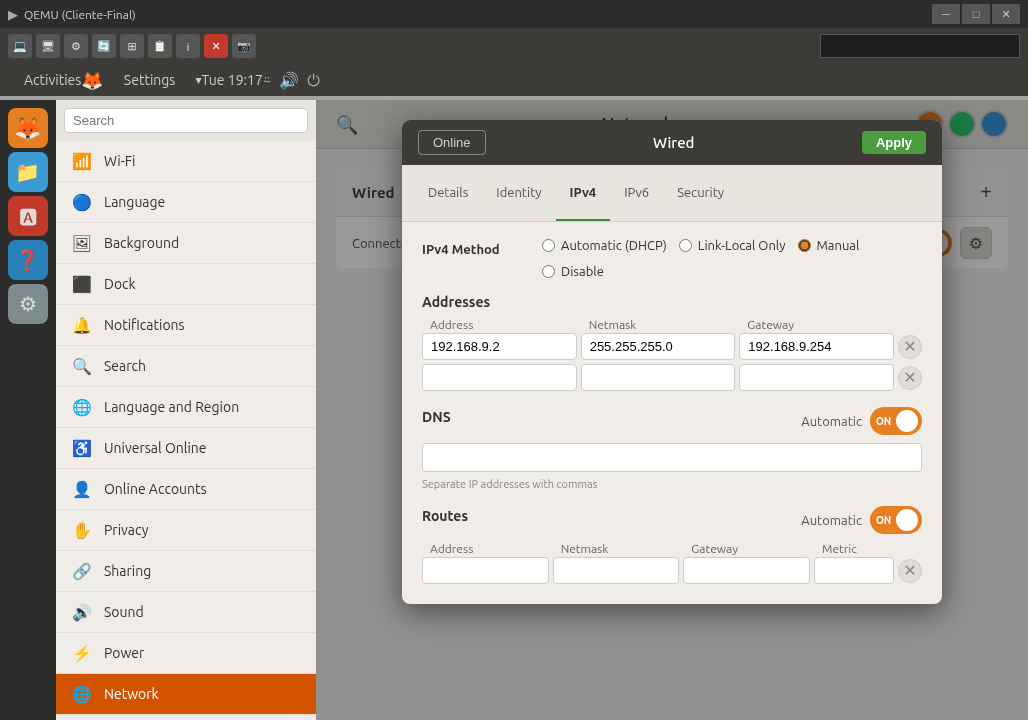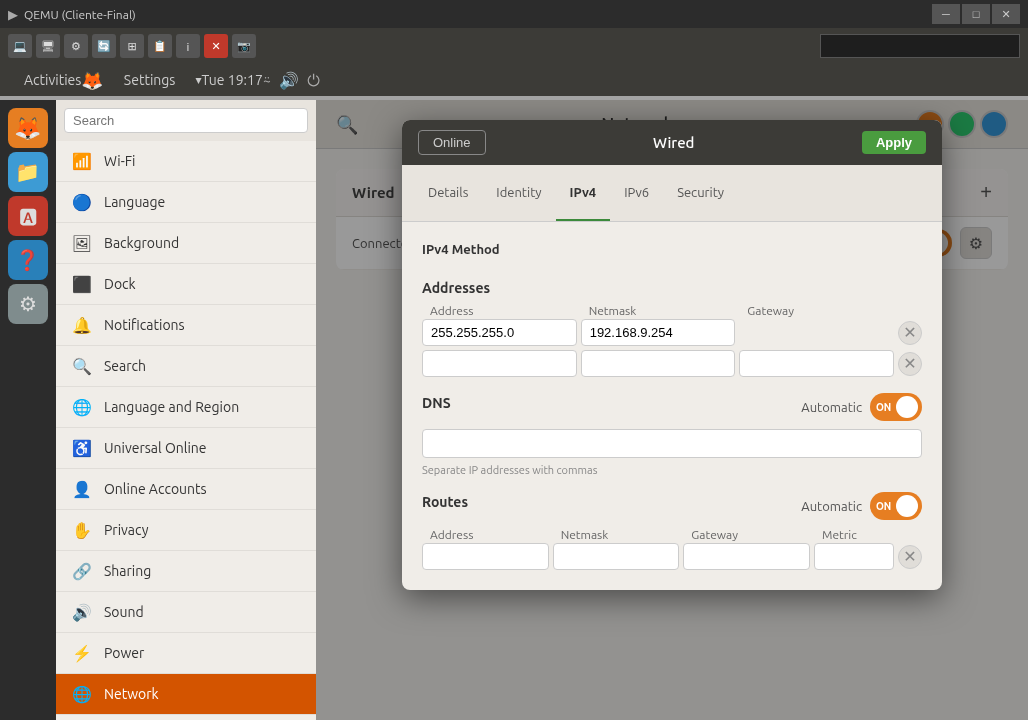--- a/index.html
+++ b/index.html
@@ -467,34 +467,53 @@
           <div class="dialog-tab active">IPv4</div>
           <div class="dialog-tab">IPv6</div>
           <div class="dialog-tab">Security</div>
         </div>
 
         <div class="dialog-body">
 
           <div class="method-section">
             <div style="display:flex; align-items:flex-start; gap:20px;">
               <div class="method-label" style="min-width:100px; padding-top:4px;">IPv4 Method</div>
+              <div class="method-options">
+                <label class="radio-option">
+                  <input type="radio" name="ipv4method" style="">
+                  <span>Automatic (DHCP)</span>
+                </label>
+                <label class="radio-option">
+                  <input type="radio" name="ipv4method" style="">
+                  <span>Link-Local Only</span>
+                </label>
+                <label class="radio-option">
+                  <input type="radio" name="ipv4method" checked="" style="">
+                  <span>Manual</span>
+                </label>
+                <label class="radio-option">
+                  <input type="radio" name="ipv4method" style="">
+                  <span>Disable</span>
+                </label>
+              </div>
             </div>
           </div>
 
           <div class="method-section">
             <div class="section-title">Addresses</div>
 
             <div style="display:flex; gap:4px; margin-bottom:2px; padding-right:28px;">
               <div style="flex:1; font-size:12px; color:#666; padding: 0 8px;">Address</div>
               <div style="flex:1; font-size:12px; color:#666; padding: 0 8px;">Netmask</div>
               <div style="flex:1; font-size:12px; color:#666; padding: 0 8px;">Gateway</div>
             </div>
 
             <div class="addr-row-wrapper">
               <div class="addr-fields">
+                <input type="text" class="addr-input" value="192.168.9.2" style="">
                 <input type="text" class="addr-input" value="255.255.255.0" style="">
                 <input type="text" class="addr-input" value="192.168.9.254" style="">
               </div>
               <div class="remove-btn">✕</div>
             </div>
 
             <div class="addr-row-wrapper">
               <div class="addr-fields">
                 <input type="text" class="addr-input" value="" style="">
                 <input type="text" class="addr-input" value="" style="">

